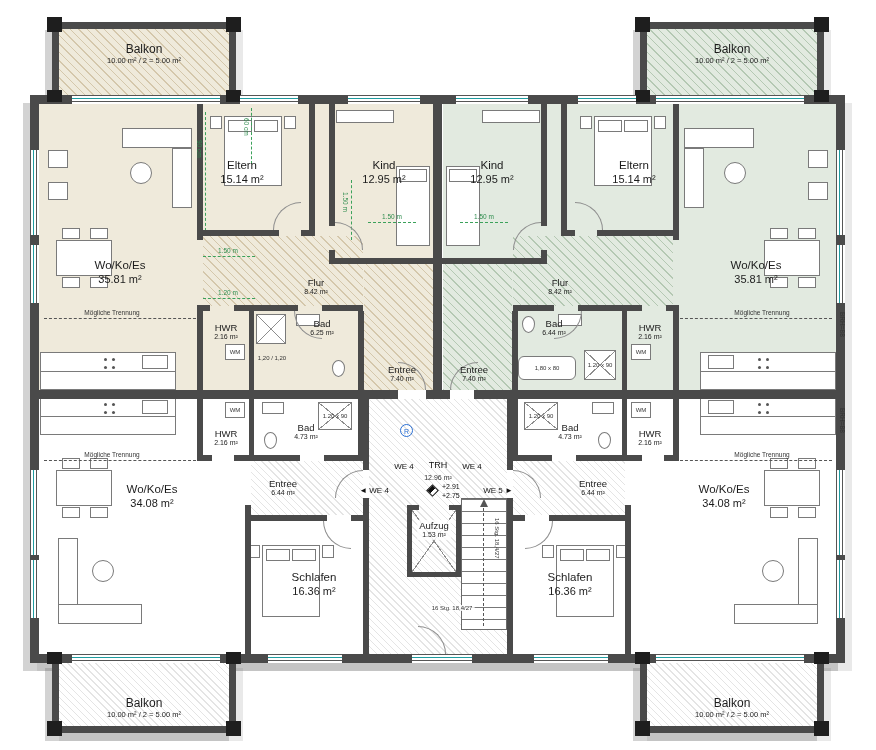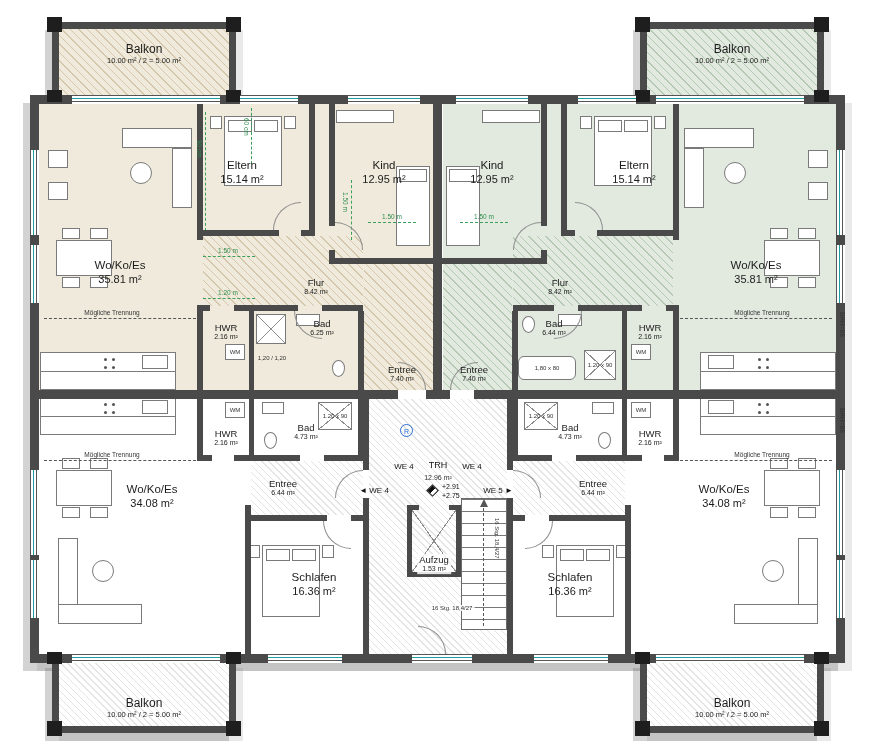--- a/index.html
+++ b/index.html
@@ -443,21 +443,21 @@
       <div class="ar">6.44 m²</div>
   </div>
   <div class="lbl" style="left:314px;top:584px">
     <div class="nm">Schlafen</div>
       <div class="ar">16.36 m²</div>
   </div>
   <div class="lbl" style="left:570px;top:584px">
     <div class="nm">Schlafen</div>
       <div class="ar">16.36 m²</div>
   </div>
-  <div class="lbl sm" style="left:434px;top:564px">
+  <div class="lbl sm" style="left:434px;top:530px">
     <div class="nm chip">Aufzug</div>
       <div class="ar chip">1.53 m²</div>
   </div>
 
   <b class="we" style="left:404px;top:466px">WE 4</b>
   <b class="we" style="left:438px;top:465px;font-size:9px">TRH</b>
   <b class="we" style="left:472px;top:466px">WE 4</b>
   <b class="tiny" style="left:438px;top:477px;font-size:7px">12.96 m²</b>
   <b class="we" style="left:374px;top:490px">◄ WE 4</b>
   <b class="we" style="left:498px;top:490px">WE 5 ►</b>

